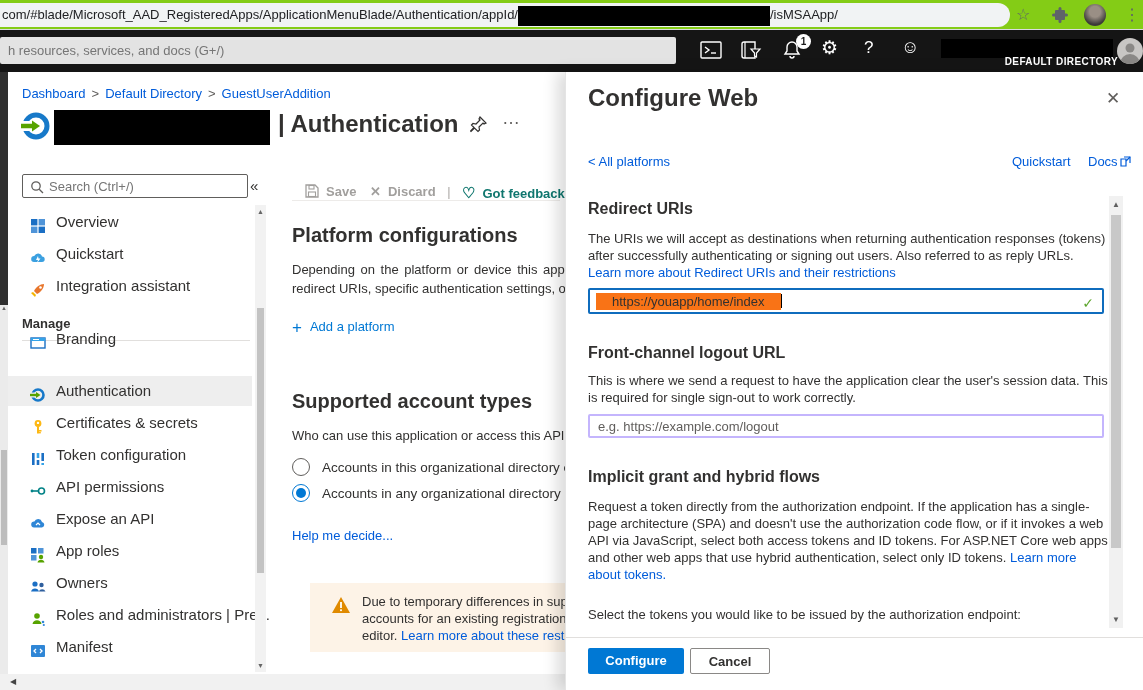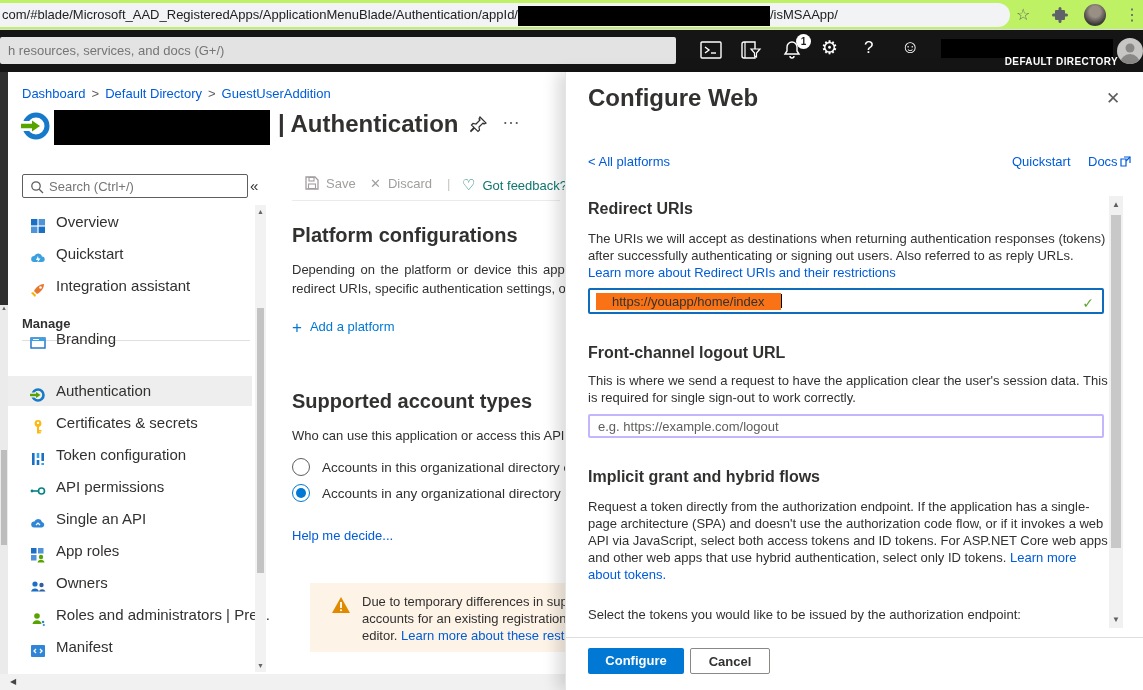--- a/index.html
+++ b/index.html
@@ -2,21 +2,21 @@
 <html><head>
 <meta charset="utf-8">
 <style>
   * { margin:0; padding:0; box-sizing:border-box; }
   html,body { width:1143px; height:690px; overflow:hidden; }
   body { font-family:"Liberation Sans",sans-serif; background:#fff; position:relative; color:#323130; }
   .abs { position:absolute; }
   .redact { background:#000; }
 
   
-  .browser-bar { left:0; top:0; width:1143px; height:30px; background:#bef264; border-bottom:1px solid #dadce0; }
+  .browser-bar { left:0; top:0; width:1143px; height:30px; background:#84cc16; border-bottom:1px solid #dadce0; }
   .url-pill { left:-16px; top:3px; width:1026px; height:24px; background:#f1f3f4; border-radius:12px; line-height:24px; padding-left:18px; font-size:13px; color:#202124; white-space:nowrap; overflow:hidden; }
   .url-pill .redact { display:inline-block; width:252px; height:20px; vertical-align:middle; }
   .chrome-ic { color:#5f6368; font-size:16px; top:5px; cursor:default; }
 
   
   .azure-bar { left:0; top:30px; width:1143px; height:42px; background:#151515; }
   .portal-search { left:0; top:7px; width:676px; height:27px; background:#e3e3e3; border:none; border-radius:2px; font-size:13px; color:#a21caf; padding-left:8px; font-family:"Liberation Sans",sans-serif; }
   .topic { color:#fff; top:10px; }
   .badge { left:14px; top:-6px; width:15px; height:15px; background:#fff; color:#1b1b1b; border-radius:50%; font-size:10px; line-height:15px; text-align:center; font-weight:bold; }
   .dir-label { right:25px; top:26px; color:#fff; font-size:10px; font-weight:bold; letter-spacing:.4px; }
@@ -43,21 +43,21 @@
   .sb-arrow { width:11px; text-align:center; font-size:7px; color:#666; }
   .nav-row { left:8px; width:244px; height:30px; line-height:30px; font-size:15px; color:#323130; cursor:pointer; }
   .nav-row.sel { background:#eeeeee; }
   .nav-ic { position:absolute; left:22px; top:7px; width:16px; height:16px; }
   .nav-lbl { position:absolute; left:48px; white-space:nowrap; }
   .nav-head { left:22px; font-weight:bold; font-size:13px; }
   .nav-div { left:22px; width:228px; height:1px; background:#e1dfdd; }
 
   
   .toolbar { left:292px; top:175px; height:22px; font-size:13px; }
-  .tb-item { position:absolute; top:1px; white-space:nowrap; cursor:pointer; }
+  .tb-item { position:absolute; top:9px; white-space:nowrap; cursor:pointer;font-weight:bold; }
   .tb-gray { color:#a19f9d; }
   .tb-blue { color:#0f766e; }
   .tb-div { color:#c8c6c4; }
   .tb-line { left:292px; top:200px; width:268px; height:1px; background:#edebe9; }
   .h-main { font-size:20px; font-weight:600; color:#323130; }
   .bodytxt { font-size:13px; color:#323130; line-height:19px; white-space:nowrap; }
   .addplat { left:292px; top:318px; font-size:13px; color:#0078d4; cursor:pointer; }
   .addplat .plus { font-size:17px; vertical-align:-2px; padding-right:8px; }
   .radio { position:absolute; width:18px; height:18px; border:1px solid #605e5c; border-radius:50%; background:#fff; cursor:pointer; }
   .radio.sel { border-color:#0078d4; }
@@ -246,21 +246,21 @@
         <path d="M1 8h7.5" stroke="#038387" stroke-width="1.6"></path>
         <circle cx="2" cy="8" r="1.4" fill="#038387"></circle>
       </svg></span>
   <span class="nav-lbl">API permissions</span>
 </div>
 <div class="abs nav-row" style="top:504px;">
   <span class="nav-ic"><svg width="16" height="16" viewBox="0 0 16 16">
         <path d="M4 12.5a3 3 0 0 1 .4-6A4 4 0 0 1 12 7a2.8 2.8 0 0 1 0 5.5z" fill="#2f86d6"></path>
         <path d="M6 10l2-2 2 2" fill="none" stroke="#fff" stroke-width="1.2"></path>
       </svg></span>
-  <span class="nav-lbl">Single an API</span>
+  <span class="nav-lbl">Expose an API</span>
 </div>
 <div class="abs nav-row" style="top:536px;">
   <span class="nav-ic"><svg width="16" height="16" viewBox="0 0 16 16">
         <rect x="1" y="1" width="5.5" height="5.5" fill="#1b6fc4"></rect>
         <rect x="8" y="1" width="5.5" height="5.5" fill="#4f94d8"></rect>
         <rect x="1" y="8" width="5.5" height="5.5" fill="#4f94d8"></rect>
         <circle cx="11" cy="10" r="2.2" fill="#57a300"></circle>
         <path d="M7.5 15.5a3.6 3.6 0 0 1 7 0z" fill="#57a300"></path>
       </svg></span>
   <span class="nav-lbl">App roles</span>

